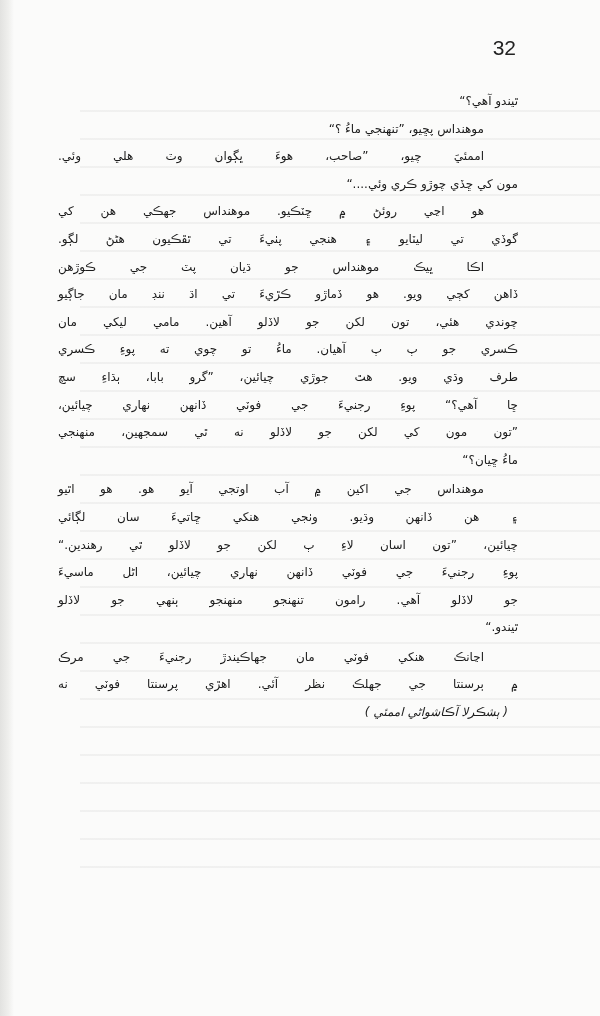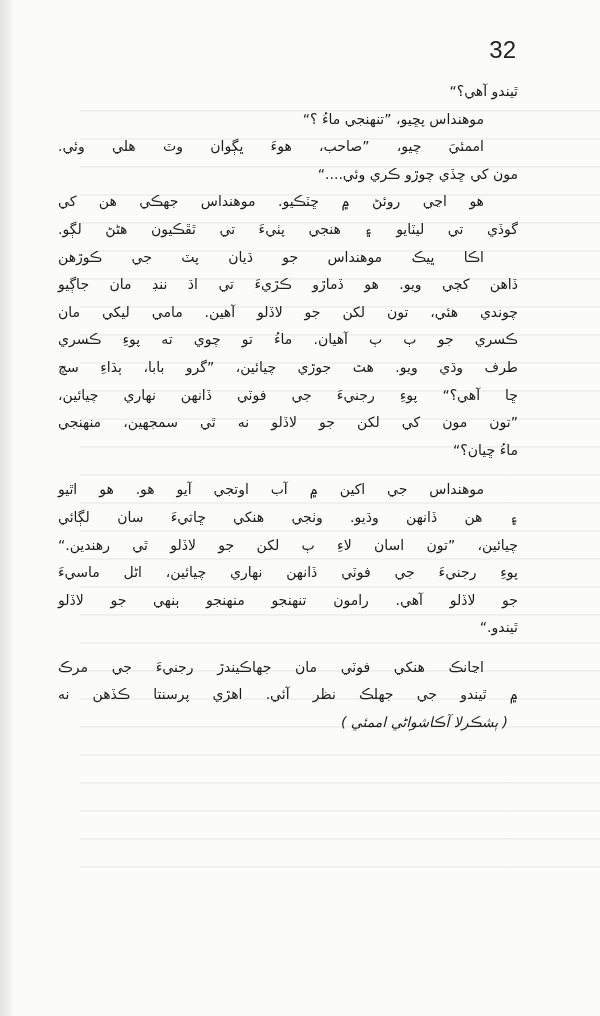--- a/index.html
+++ b/index.html
@@ -27,41 +27,41 @@
       width: 520px; height: 800px;
       opacity: 0.08;
       background: repeating-linear-gradient(to bottom, transparent 0px, transparent 18px, #777 18px, #777 20px, transparent 20px, transparent 28px);
       pointer-events: none;
     }
     .page-number {
       position: absolute;
       top: 36px;
       right: 84px;
       font-family: "Liberation Sans", sans-serif;
-      font-size: 24px;
+      font-size: 21px;
       color: #222;
     }
     .text-block {
       position: absolute;
       left: 58px;
-      top: 78px;
+      top: 88px;
       width: 460px;
       direction: rtl;
       text-align: justify;
       font-family: "DejaVu Sans", sans-serif;
-      font-size: 14px;
+      font-size: 12px;
       line-height: 27.6px;
       color: #1b1b1b;
     }
     .para {
       margin: 0;
       text-indent: 0;
     }
     .para.gap {
-      margin-top: 12px;
+      margin-top: 2px;
     }
     .line {
       display: block;
       text-align: justify;
       text-align-last: justify;
       white-space: nowrap;
     }
     .line.last {
       text-align-last: right;
     }
@@ -116,19 +116,19 @@
     <span class="line indent">موهنداس جي اکين ۾ آب اوتجي آيو هو. هو اٿيو</span>
     <span class="line">۽ هن ڏانهن وڌيو. وٺجي هنکي ڇاتيءَ سان لڳائي</span>
     <span class="line">چيائين، ”تون اسان لاءِ ٻ لکن جو لاڏلو ٿي رهندين.“</span>
     <span class="line">پوءِ رجنيءَ جي فوٽي ڏانهن نهاري چيائين، اڻل ماسيءَ</span>
     <span class="line">جو لاڏلو آهي. رامون تنهنجو منهنجو ٻنهي جو لاڏلو</span>
     <span class="line last">ٿيندو.“</span>
   </div>
 
   <div class="para gap">
     <span class="line indent">اڃانڪ هنکي فوٽي مان جهاڪيندڙ رجنيءَ جي مرڪ</span>
-    <span class="line">۾ ٿيندو جي جهلڪ نظر آئي. اهڙي پرسنتا ڪڏهن نه</span>
+    <span class="line">۾ ٻرسنتا جي جهلڪ نظر آئي. اهڙي پرسنتا فوٽي نه</span>
   </div>
 
   <div class="para">
     <span class="line last signature">( ٻشڪرلا آڪاشواڻي اممئي )</span>
   </div>
 </div>
 
 </body></html>

